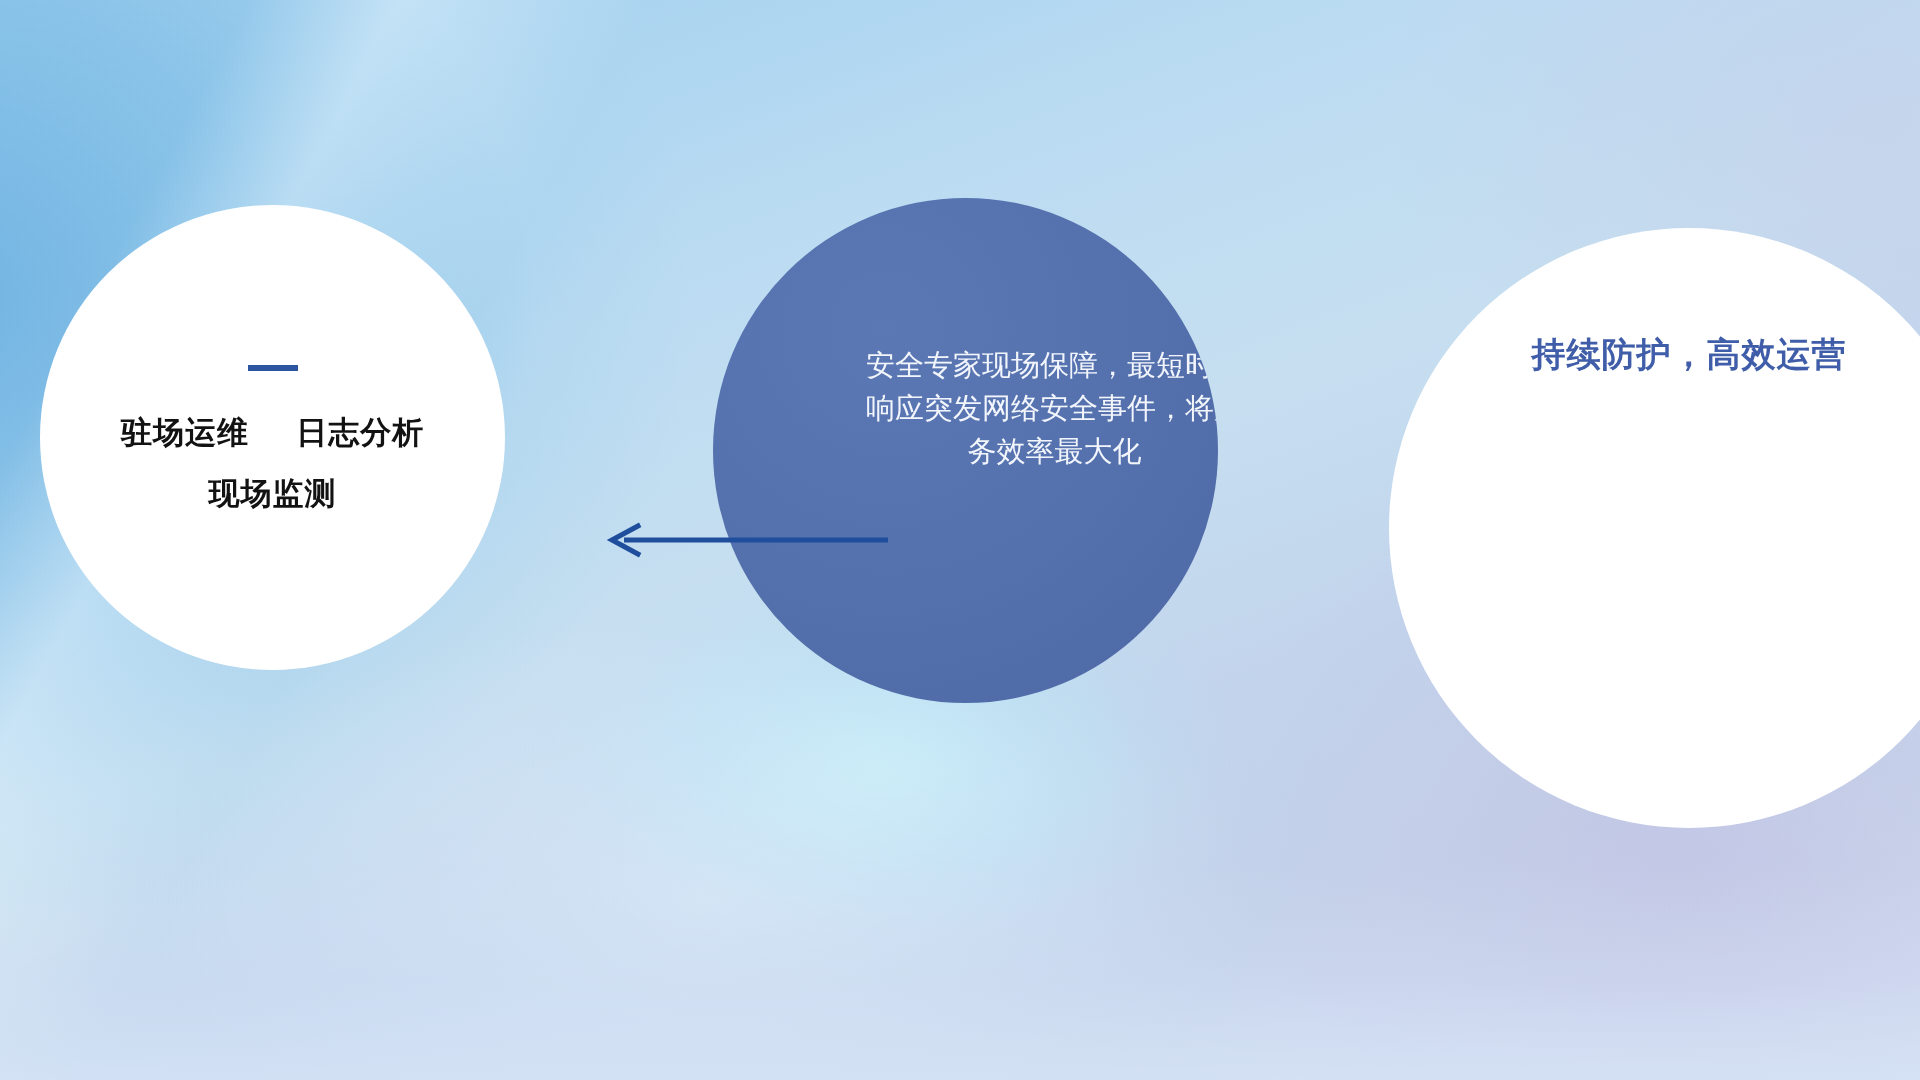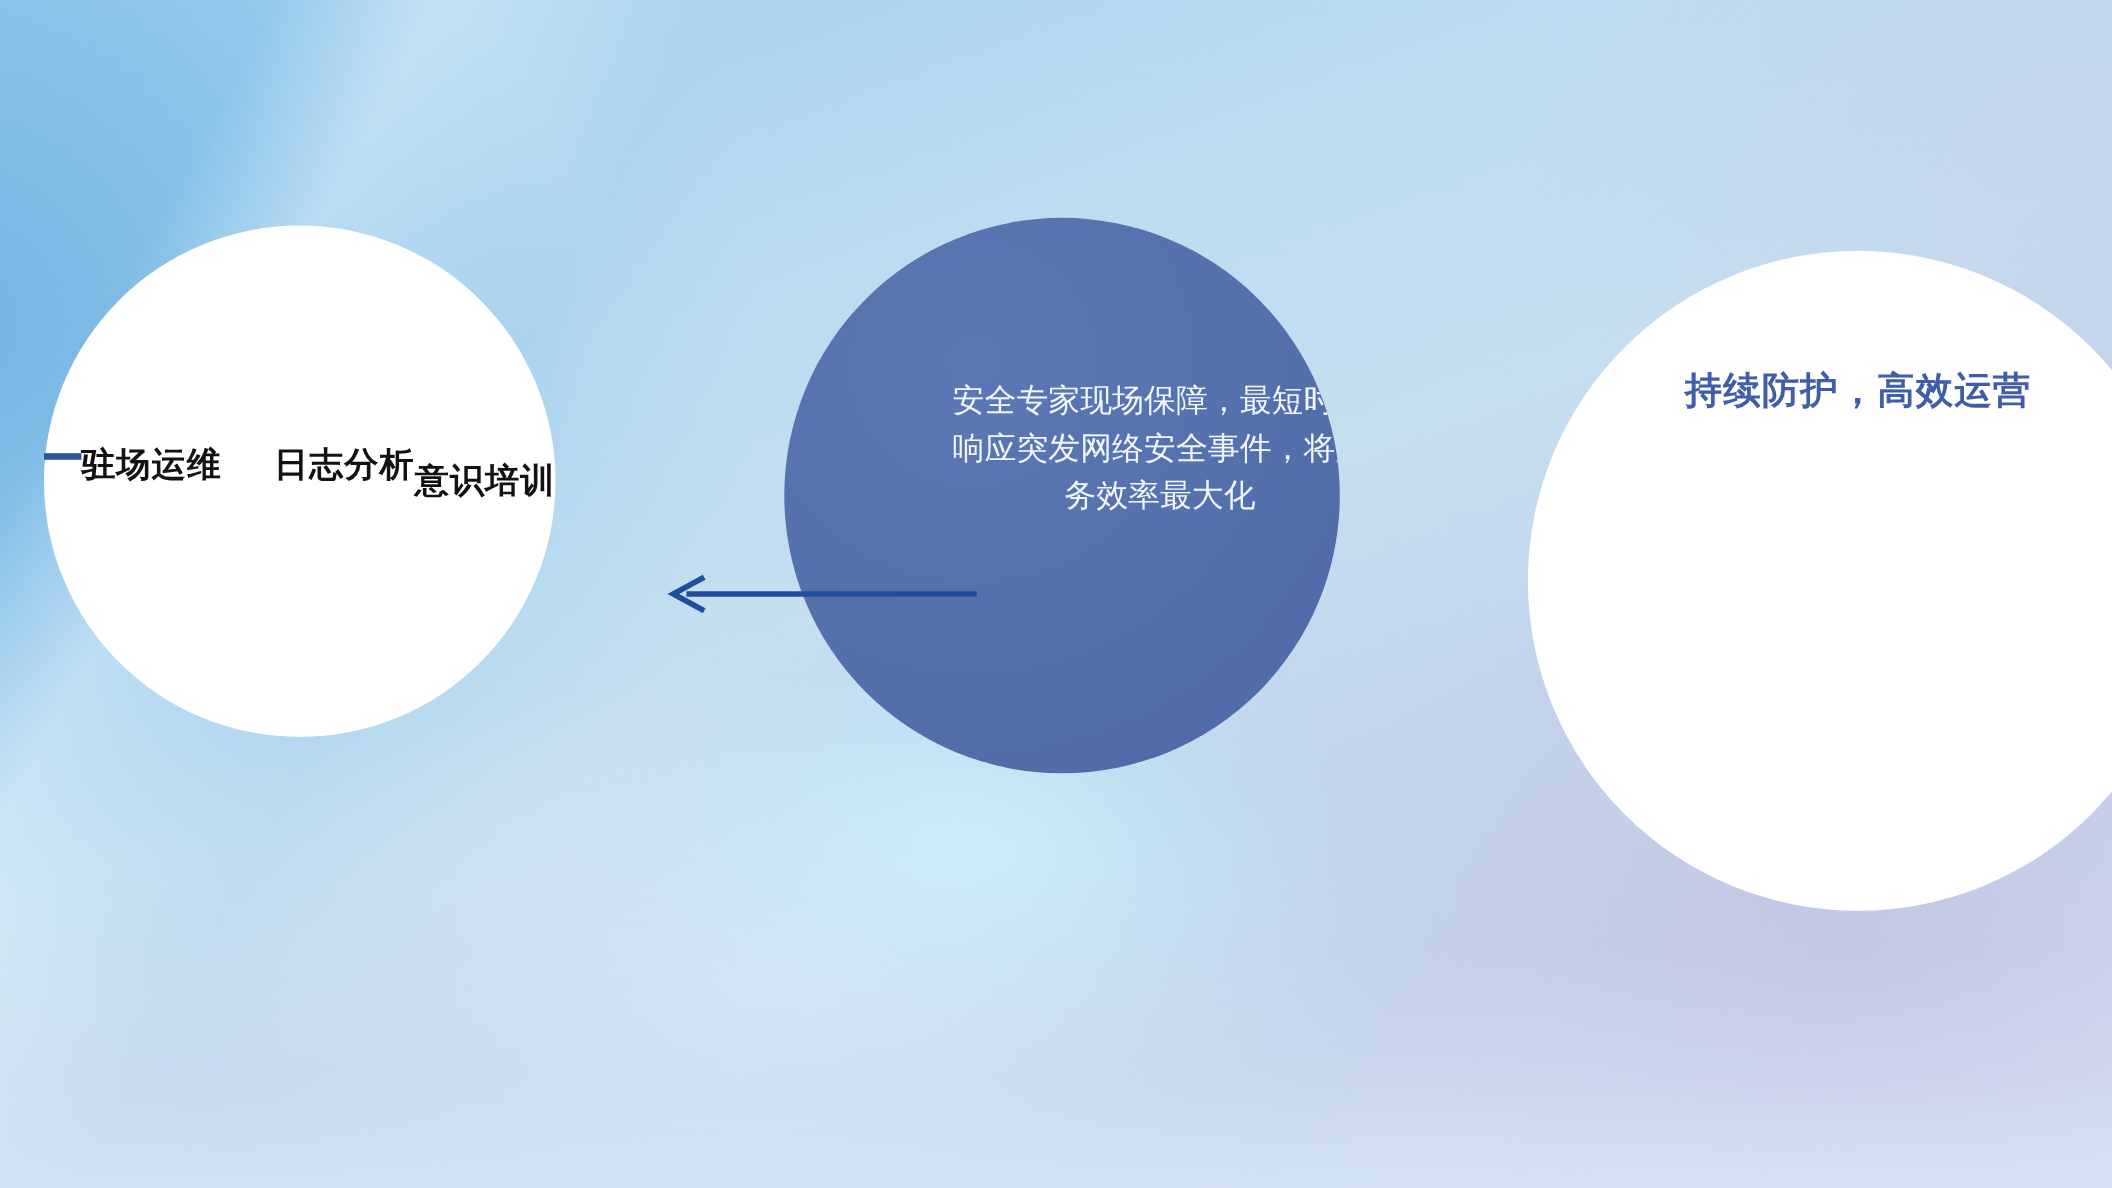--- a/index.html
+++ b/index.html
@@ -92,21 +92,21 @@
 
   .circle { position:absolute; border-radius:50%; }
 
   
   #circle-left {
     left:40px; top:205px; width:465px; height:465px;
     background:#ffffff;
   }
   #left-content {
     position:absolute; left:40px; top:205px; width:465px; height:465px;
-    display:flex; flex-direction:row; align-items:center; justify-content:center;
+    display:flex; flex-direction:column; align-items:center; justify-content:center;
     text-align:center;
   }
   #left-dash {
     width:50px; height:6px; background:#2B55A0; margin-bottom:46px;
   }
   .left-line {
     font-weight:bold; color:#121212; font-size:31px; letter-spacing:1px;
     line-height:1.05; margin-bottom:28px; white-space:nowrap;
   }
   .left-line .gap { display:inline-block; width:28px; }
@@ -173,21 +173,21 @@
 <div id="stage">
 
   <div class="circle" id="circle-left"></div>
   <div id="left-content">
     <div id="left-dash"></div>
     <div class="left-line">
       <span>驻场运维</span>
       <span class="gap"></span>
       <span>日志分析</span>
     </div>
-    <div class="left-line">意识培训</div>
+    <div class="left-line">现场监测</div>
   </div>
 
   <div class="circle" id="circle-mid">
     <div id="mid-content">
       <div id="mid-body">安全专家现场保障，最短时间响应突发网络安全事件，将服务效率最大化</div>
     </div>
   </div>
 
   <div id="arrow">
     <svg width="290" height="44" viewBox="0 0 290 44" aria-hidden="true">

